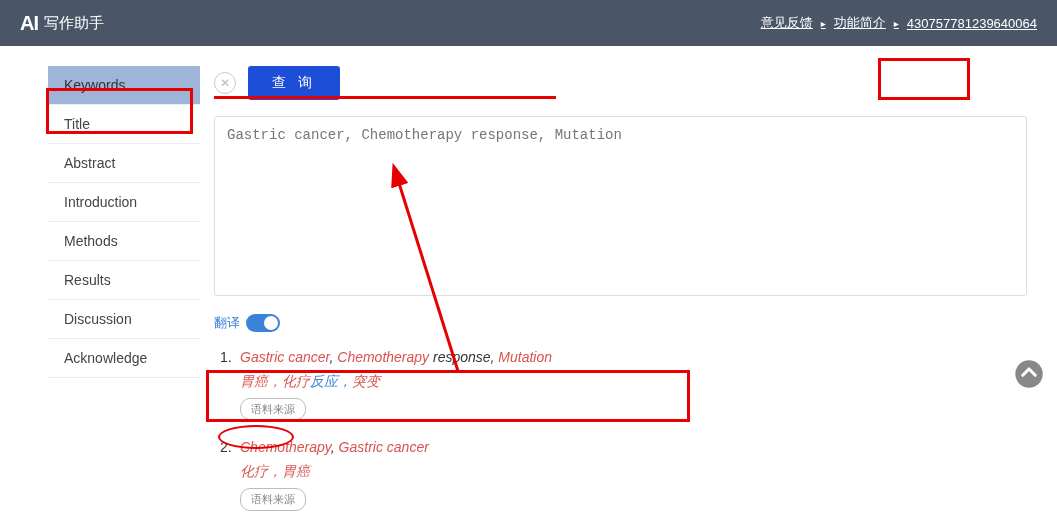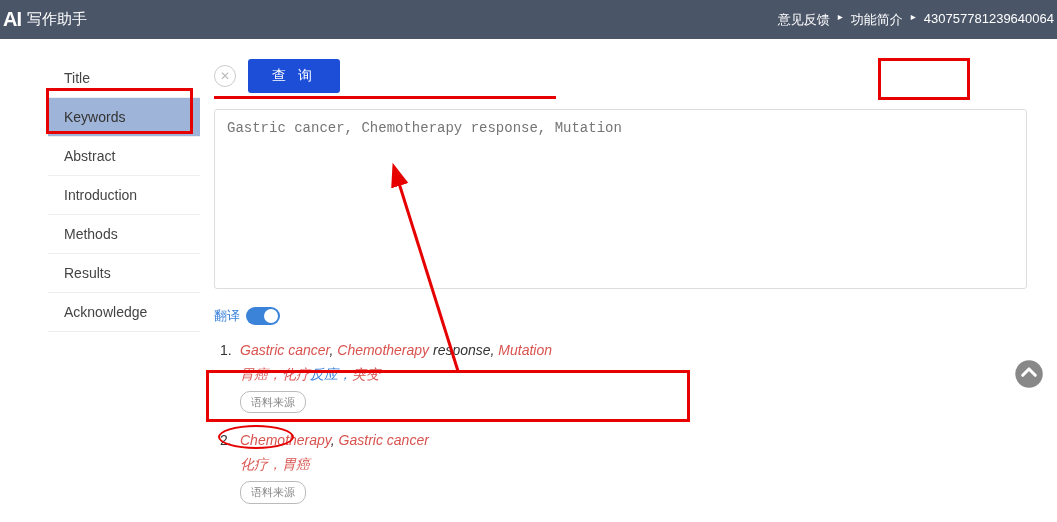--- a/index.html
+++ b/index.html
@@ -1,22 +1,22 @@
 <!DOCTYPE html>
 <html><head>
 <meta charset="utf-8">
 <style>
 * { margin: 0; padding: 0; box-sizing: border-box; }
 body { font-family: "Microsoft YaHei", Arial, sans-serif; background: #fff; width: 1057px; height: 522px; overflow: hidden; position: relative; }
 
-.header { background: #4a5568; height: 39px; display: flex; align-items: center; padding: 0 3px; color: #fff; }
+.header { background: #4a5568; height: 46px; display: flex; align-items: center; padding: 0 20px; color: #fff; }
 .logo { display: flex; align-items: center; gap: 6px; }
 .logo-icon { font-family: Arial; font-weight: bold; font-size: 20px; letter-spacing: -1px; }
 .logo-text { font-size: 15px; font-weight: 300; }
-.header-links { margin-left: auto; display: flex; align-items: flex-start; gap: 8px; font-size: 13px; }
+.header-links { margin-left: auto; display: flex; align-items: center; gap: 8px; font-size: 13px; text-decoration: underline; }
 .header-links a { color: #fff; text-decoration: none; }
 .header-links .sep { font-size: 10px; }
 
 .layout { display: flex; }
 .sidebar { width: 200px; padding: 20px 0 0 48px; }
 .sidebar-item { padding: 11px 16px; font-size: 14px; color: #444; cursor: pointer; border-bottom: 1px solid #eee; }
 .sidebar-item.active { background: #9fb4d9; color: #333; }
 
 .main { flex: 1; padding: 20px 30px 0 14px; position: relative; }
 .search-row { display: flex; align-items: center; gap: 12px; }
@@ -61,26 +61,27 @@
     <a href="#">意见反馈</a>
     <span class="sep">▸</span>
     <a href="#">功能简介</a>
     <span class="sep">▸</span>
     <a href="#">430757781239640064</a>
   </div>
 </div>
 
 <div class="layout">
   <div class="sidebar">
+    <div class="sidebar-item active">Keywords</div>
     <div class="sidebar-item">Title</div>
-    <div class="sidebar-item active">Keywords</div>
     <div class="sidebar-item">Abstract</div>
     <div class="sidebar-item">Introduction</div>
     <div class="sidebar-item">Methods</div>
     <div class="sidebar-item">Results</div>
+    <div class="sidebar-item">Discussion</div>
     <div class="sidebar-item">Acknowledge</div>
   </div>
 
   <div class="main">
     <div class="search-row">
       <span class="clear-btn">✕</span>
       <button class="query-btn">查 询</button>
     </div>
 
     <textarea class="textarea" placeholder="Gastric cancer, Chemotherapy response, Mutation" style=""></textarea>

